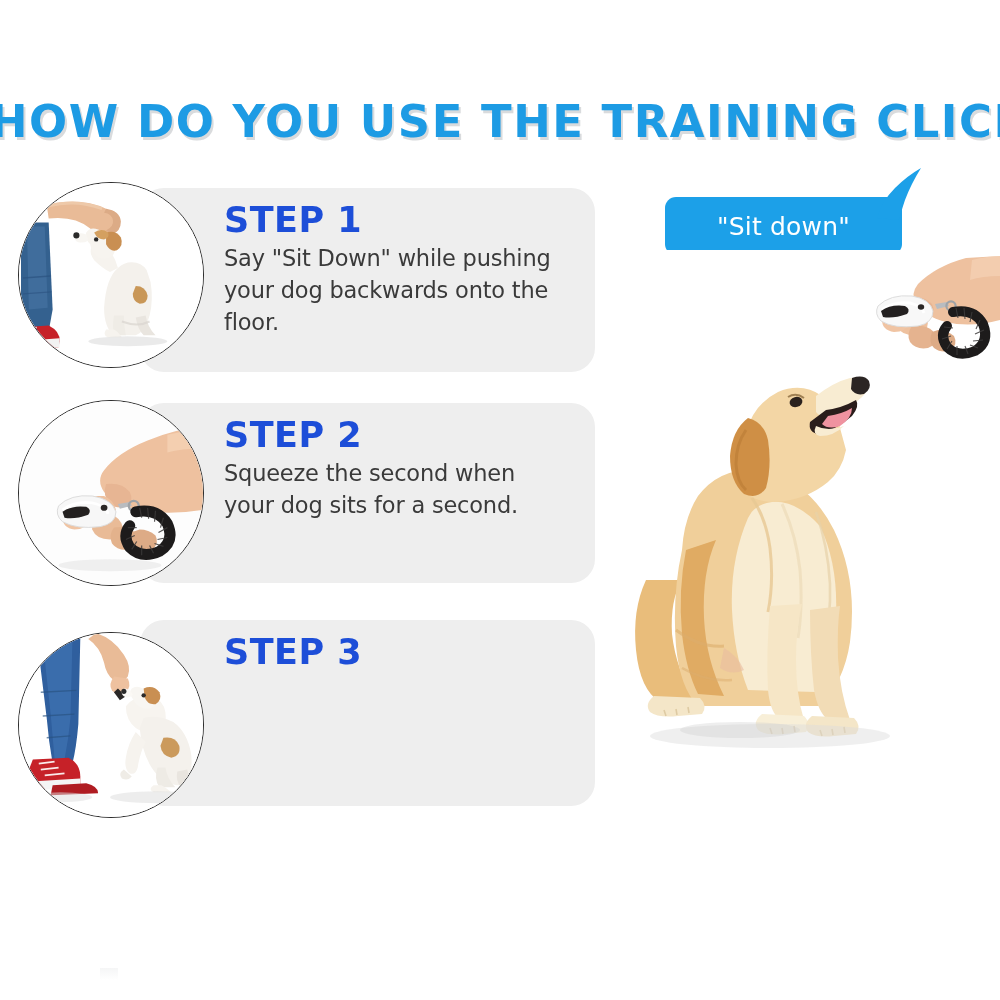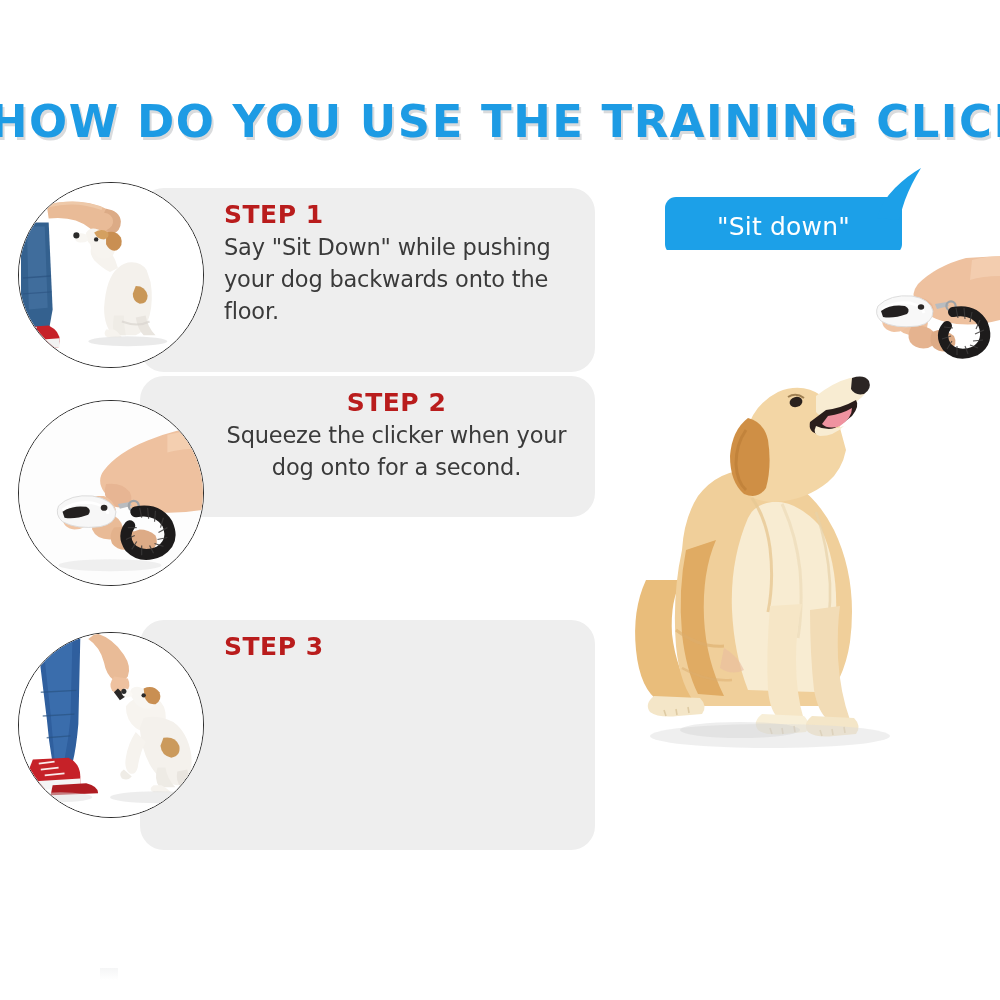--- a/index.html
+++ b/index.html
@@ -27,29 +27,29 @@
   }
 
   
   .card{
     position:absolute;
     left:140px;width:455px;
     background:#eeeeee;
     border-radius:24px;
   }
   .card.c1{top:188px;height:184px;}
-  .card.c2{top:376px;height:141px;text-align:center;}
-  .card.c3{top:620px;height:230px;}
+  .card.c2{top:403px;height:180px;}
+  .card.c3{top:620px;height:186px;}
 
   .card-inner{padding:14px 26px 10px 84px;}
   .step-head{
     font-family:"DejaVu Sans", sans-serif;
     font-weight:bold;
-    font-size:25px;
-    color:#b91c1c;
+    font-size:35px;
+    color:#1d4ed8;
     letter-spacing:.5px;
     line-height:1.05;
     margin:0 0 4px 0;
   }
   .step-body{
     font-family:"DejaVu Sans", sans-serif;
     font-size:22.5px;
     line-height:1.42;
     color:#3a3a3a;
     margin:0;
@@ -151,21 +151,21 @@
       </g>
 
       <ellipse cx="110" cy="160" rx="40" ry="5" fill="#d9d9d9" opacity=".55"></ellipse>
       <ellipse cx="18" cy="170" rx="22" ry="4" fill="#d9d9d9" opacity=".5"></ellipse>
     </svg>
   </div>
 
   <div class="card c2">
     <div class="card-inner">
       <div class="step-head">STEP 2</div>
-      <div class="step-body">Squeeze the clicker when your dog onto for a second.</div>
+      <div class="step-body">Squeeze the second when your dog sits for a second.</div>
     </div>
   </div>
 
   <div class="photo p2">
     <svg viewBox="0 0 186 186">
       <rect x="0" y="0" width="186" height="186" fill="#fdfdfd"></rect>
 
       <path d="M186 26 L186 110 Q150 116 120 110 Q96 104 86 92 Q78 80 86 70 Q100 52 130 40 Q158 28 186 26 Z" fill="#eec19f"></path>
       <path d="M150 34 Q170 30 186 28 L186 48 Q164 48 150 52 Z" fill="#f6d4b8" opacity=".7"></path>
 

